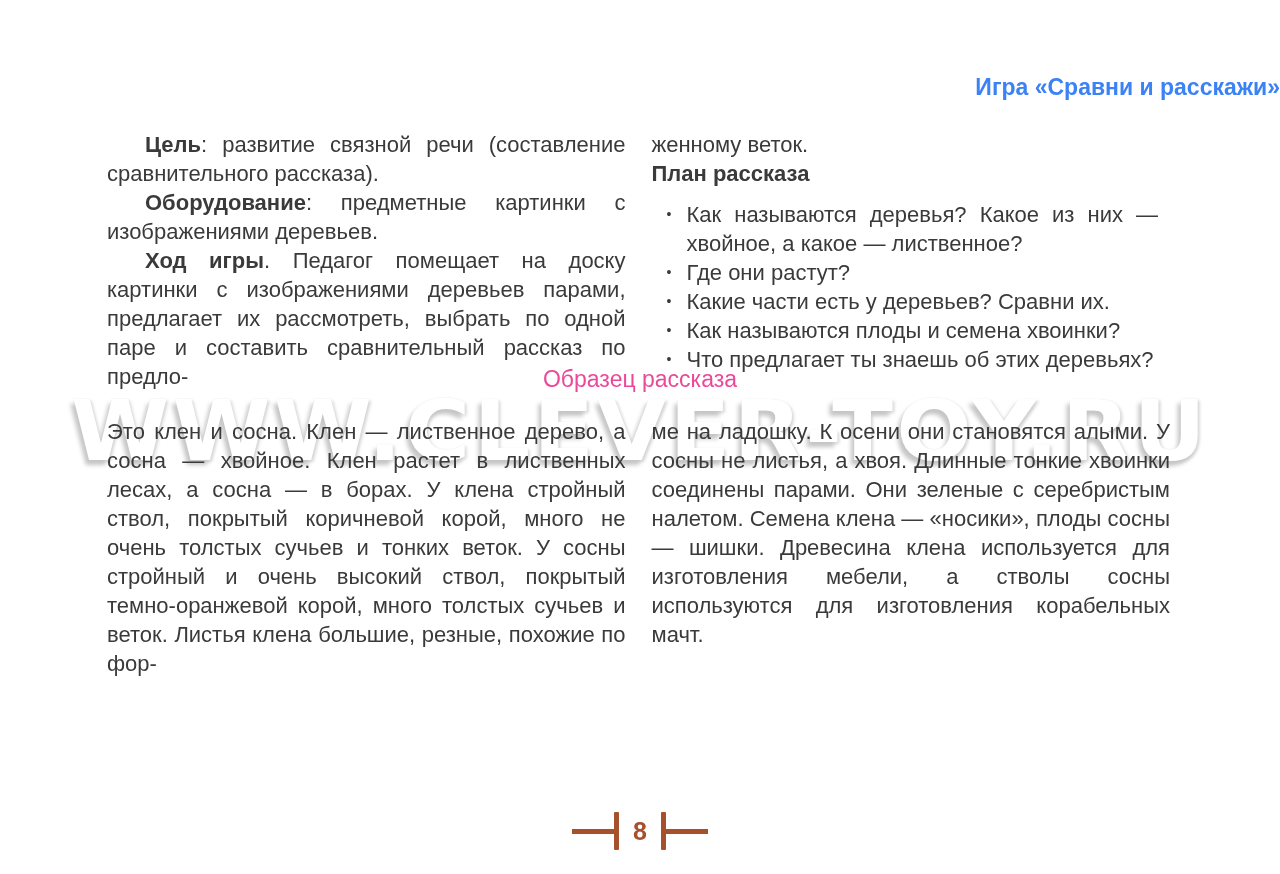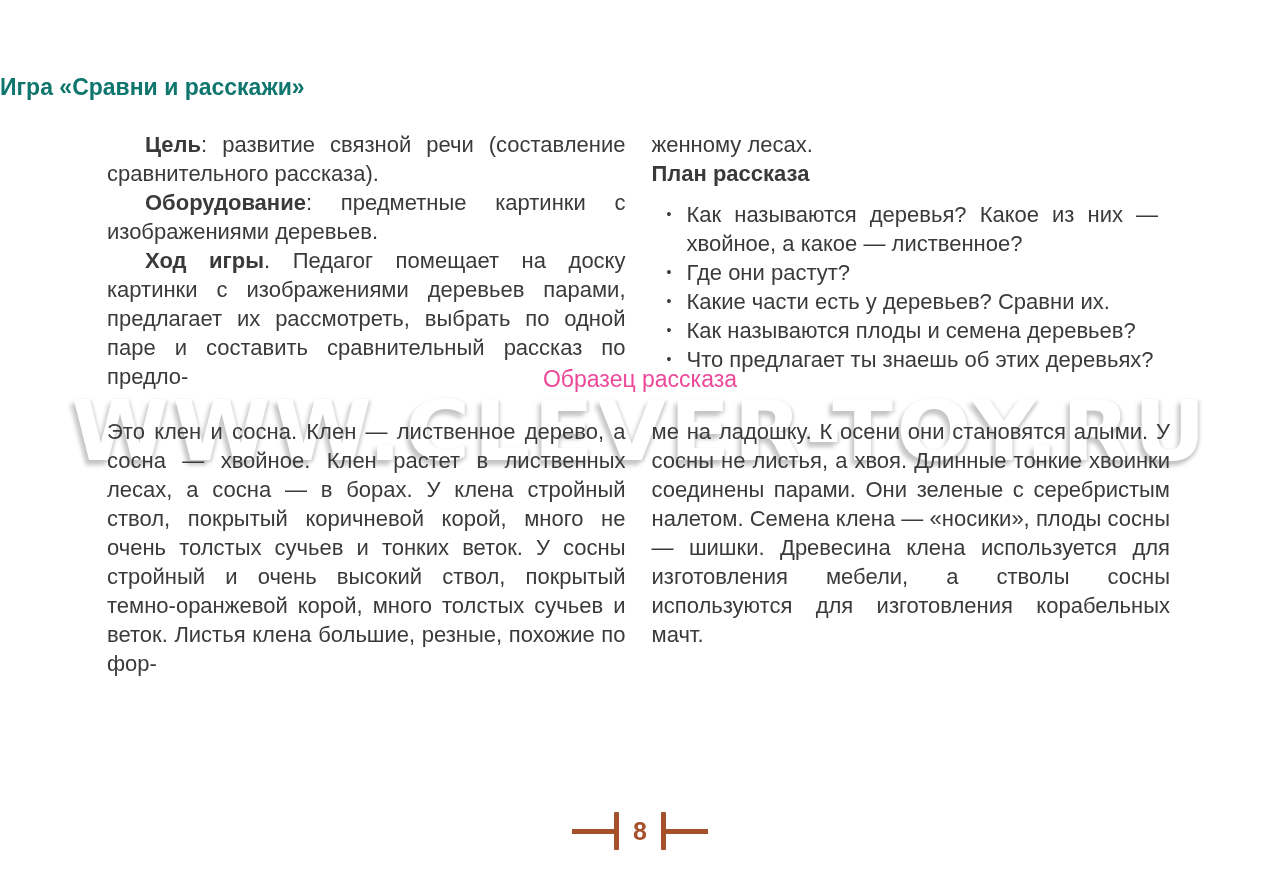--- a/index.html
+++ b/index.html
@@ -36,24 +36,24 @@
        0 0 1px #e4e4e4;
     user-select: none;
   }
   
   .page-title {
     position: absolute;
     top: 74px;
     left: 0;
     width: 100%;
     margin: 0;
-    text-align: left;
+    text-align: right;
     font-size: 23px;
     font-weight: bold;
-    color: #0f766e;
+    color: #3b82f6;
     z-index: 1;
   }
   .sample-heading {
     position: absolute;
     top: 366px;
     left: 0;
     width: 100%;
     margin: 0;
     text-align: center;
     font-size: 23px;
@@ -140,27 +140,27 @@
 
   <h1 class="page-title">Игра «Сравни и расскажи»</h1>
 
   <div class="columns section-game">
     <div class="col">
       <p class="p-indent"><b>Цель</b><span>: развитие связной речи (составление сравнительного рассказа).</span></p>
       <p class="p-indent"><b>Оборудование</b><span>: предметные картинки с изображениями деревьев.</span></p>
       <p class="p-indent"><b>Ход игры</b><span>. Педагог помещает на доску картинки с изображениями деревьев парами, предлагает их рассмотреть, выбрать по одной паре и составить сравнительный рассказ по предло-</span></p>
     </div>
     <div class="col">
-      <p>женному лесах.</p>
+      <p>женному веток.</p>
       <p class="bold">План рассказа</p>
       <ul class="plan-list">
         <li>Как называются деревья? Какое из них — хвойное, а какое — лиственное?</li>
         <li>Где они растут?</li>
         <li>Какие части есть у деревьев? Сравни их.</li>
-        <li>Как называются плоды и семена деревьев?</li>
+        <li>Как называются плоды и семена хвоинки?</li>
         <li>Что предлагает ты знаешь об этих деревьях?</li>
       </ul>
     </div>
   </div>
 
   <h2 class="sample-heading">Образец рассказа</h2>
 
   <div class="columns section-sample">
     <div class="col">
       <p>Это клен и сосна. Клен — лиственное дерево, а сосна — хвойное. Клен растет в лиственных лесах, а сосна — в борах. У клена стройный ствол, покрытый коричневой корой, много не очень толстых сучьев и тонких веток. У сосны стройный и очень высокий ствол, покрытый темно-оранжевой корой, много толстых сучьев и веток. Листья клена большие, резные, похожие по фор-</p>

